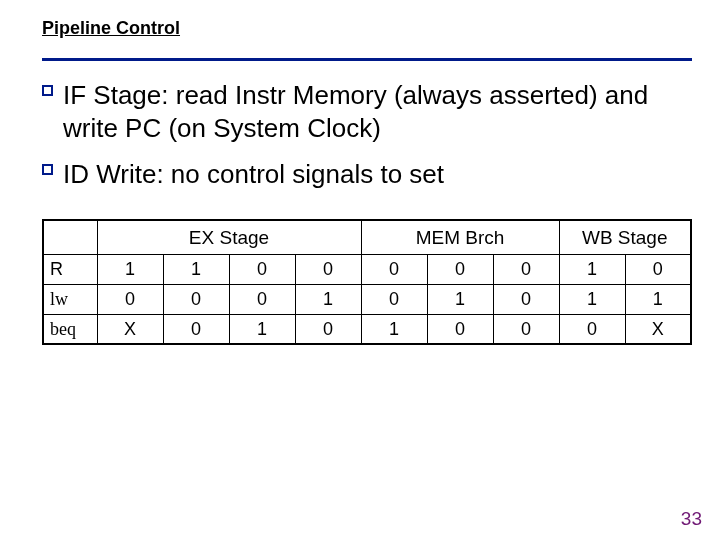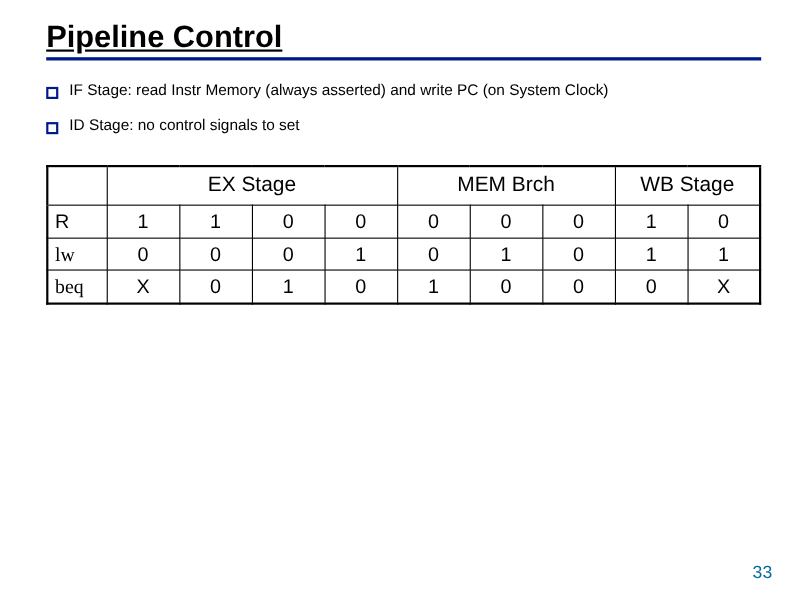--- a/index.html
+++ b/index.html
@@ -7,32 +7,32 @@
   body {
     width: 720px;
     height: 540px;
     background: #fff;
     font-family: Arial, Helvetica, sans-serif;
     color: #000;
     position: relative;
     padding: 18px 28px 0 42px;
   }
   .title {
-    font-size: 28px;
+    font-size: 18px;
     font-weight: bold;
     text-decoration: underline;
     border-bottom: 3px solid #001a8a;
-    padding-bottom: 2px;
+    padding-bottom: 19px;
     margin-bottom: 18px;
   }
   .bullets { margin: 0 0 28px 0; }
   .bullet {
     display: flex;
     align-items: flex-start;
-    font-size: 14px;
+    font-size: 26px;
     line-height: 1.25;
     margin-bottom: 14px;
   }
   .sq {
     width: 11px;
     height: 11px;
     border: 2px solid #001a8a;
     margin: 6px 10px 0 0;
     flex: 0 0 auto;
   }
@@ -63,37 +63,37 @@
     text-align: left;
     font-family: Liberation Serif, serif;
     font-size: 18px;
     padding-left: 6px;
   }
   td.rowlabel.nomono { font-family: Arial, Helvetica, sans-serif; }
   .pagenum {
     position: absolute;
     right: 18px;
     bottom: 10px;
-    font-size: 16px;
-    color: #0369a1;
+    font-size: 19px;
+    color: #701a75;
   }
 </style>
 </head>
 <body>
 
 <div class="title">Pipeline Control</div>
 
 <div class="bullets">
   <div class="bullet">
     <span class="sq"></span>
     <span class="bullet-text">IF Stage:  read Instr Memory (always asserted) and write PC (on System Clock)</span>
   </div>
   <div class="bullet">
     <span class="sq"></span>
-    <span class="bullet-text">ID Stage:  no control signals to set</span>
+    <span class="bullet-text">ID Write:  no control signals to set</span>
   </div>
 </div>
 
 <table>
   <colgroup>
     <col class="first">
       <col>
       <col>
       <col>
       <col>

